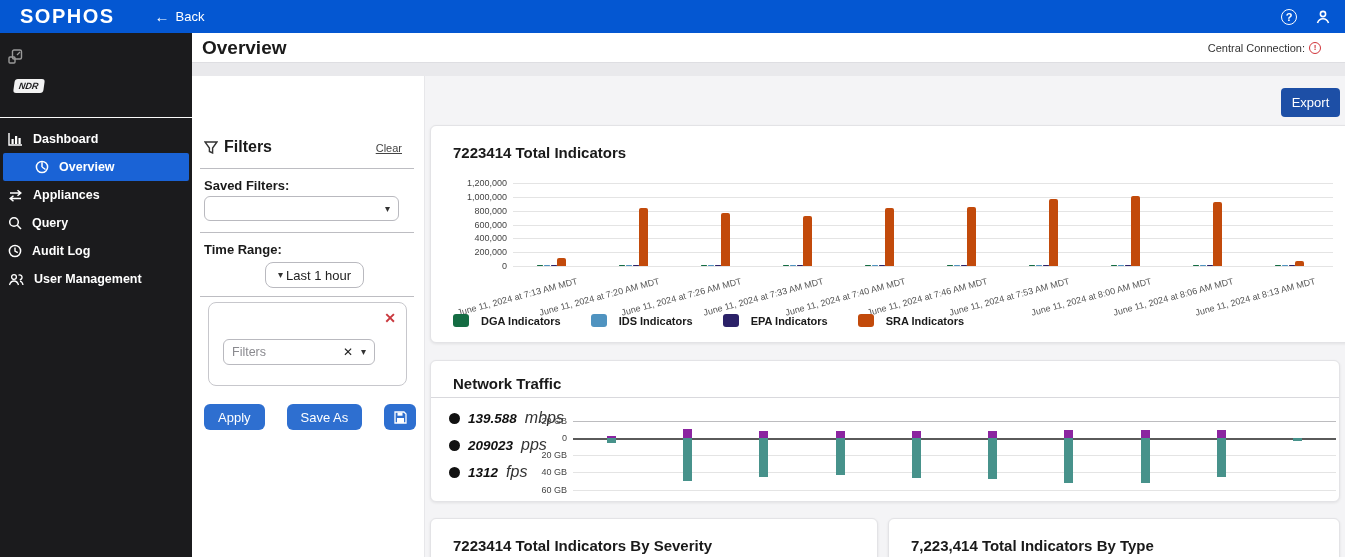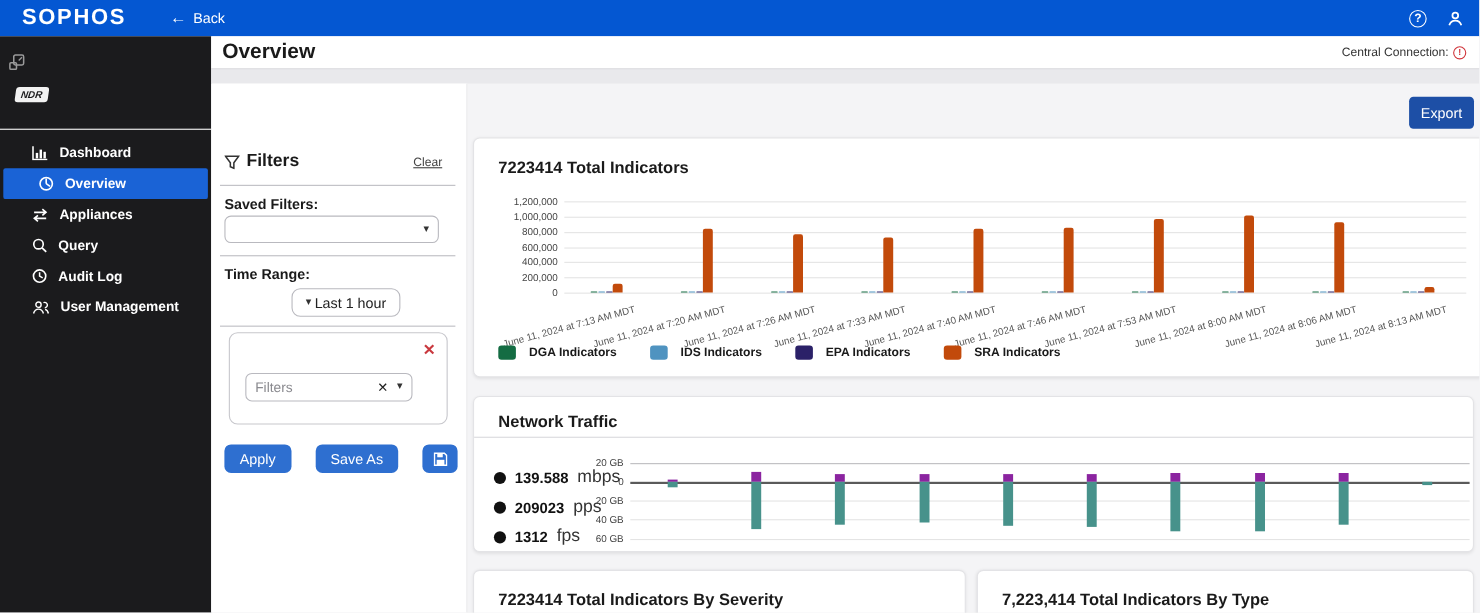--- a/index.html
+++ b/index.html
@@ -16,29 +16,29 @@
   .user-icon svg { display:block; }
 
   
   .sidebar { position:absolute; left:0; top:33px; width:192px; height:524px; background:#1b1b1d; }
   .collapse-btn { position:absolute; left:8px; top:16px; color:#9a9a9a; }
   .product { position:absolute; left:14px; top:46px; display:flex; align-items:center; gap:8px; }
   .ndr-badge { background:#f2f2f2; color:#1b1b1d; font-weight:bold; font-style:italic; font-size:9px; padding:2px 5px; border-radius:3px; transform:skewX(-8deg); }
   .product-name { color:#fff; font-weight:bold; font-size:14px; }
   .sidebar-divider { position:absolute; left:0; top:84px; width:192px; border-top:1.5px solid #fafafa; }
   .menu { position:absolute; left:0; top:92px; width:192px; }
-  .menu-item { display:flex; align-items:center; gap:10px; color:#fff; font-weight:bold; font-size:12.5px; padding:7px 0 7px 29px; cursor:pointer; }
+  .menu-item { display:flex; align-items:center; gap:10px; color:#fff; font-weight:bold; font-size:12.5px; padding:7px 0 7px 8px; cursor:pointer; }
   .menu-item.sub { padding-left:32px; }
   .menu-item.selected { background:#1a63d6; margin:0 3px; border-radius:2px; }
   .menu-item svg { flex:0 0 auto; }
 
   
   .page-header { position:absolute; left:192px; top:33px; width:1153px; height:29px; background:#fff; display:flex; align-items:center; }
   .page-title { font-size:19px; font-weight:bold; color:#1a1a1a; margin-left:10px; }
-  .central-conn { margin-left:auto; margin-right:12px; display:flex; align-items:center; gap:4px; font-size:11px; color:#333; }
+  .central-conn { margin-left:auto; margin-right:24px; display:flex; align-items:center; gap:4px; font-size:11px; color:#333; }
   .warn-icon { width:12px; height:12px; border:1.5px solid #d0343a; border-radius:50%; color:#d0343a; font-size:8px; font-weight:bold; display:flex; align-items:center; justify-content:center; }
   .scroll-strip { position:absolute; left:192px; top:62px; width:1153px; height:14px; background:#e9e9ec; border-top:1px solid #dedee2; }
   .export-btn { position:absolute; left:1281px; top:88px; width:59px; height:29px; background:#1d4fa6; color:#fff; font-size:13px; border:none; border-radius:4px; cursor:pointer; font-family:inherit; }
 
   
   .filters-panel { position:absolute; left:192px; top:76px; width:233px; height:481px; background:#fff; border-right:1px solid #e7e7ea; }
   .filters-head { position:absolute; left:12px; top:62px; display:flex; align-items:center; gap:6px; font-size:16px; font-weight:bold; color:#1a1a1a; }
   .clear-link { position:absolute; right:22px; top:66px; font-size:11px; color:#444; text-decoration:underline; cursor:pointer; }
   .f-hr { position:absolute; left:8px; width:214px; border-top:1px solid #bdbdc2; }
   .f-label { position:absolute; left:12px; font-size:13px; font-weight:bold; color:#1a1a1a; }
@@ -68,21 +68,21 @@
   .gridline.dark { border-top:2px solid #5a5a5a; }
   .gridline.mid { border-top:1px solid #bcbcbf; }
   .ytick { position:absolute; text-align:right; font-size:9px; color:#444; width:60px; }
   .bar { position:absolute; }
   .xlabel { position:absolute; font-size:9px; color:#555; white-space:nowrap; transform:rotate(-15deg); transform-origin:top right; }
   .legend { position:absolute; left:22px; top:188px; display:flex; gap:30px; align-items:center; }
   .legend-item { display:flex; align-items:center; gap:12px; }
   .swatch { width:16px; height:13px; border-radius:3px; }
   .legend-label { font-size:11px; font-weight:bold; color:#1a1a1a; }
 
-  .nt-stats { position:absolute; left:18px; top:64px; }
+  .nt-stats { position:absolute; left:18px; top:48px;font-style:italic; }
   .nt-stat { display:flex; align-items:center; gap:8px; margin-bottom:9px; }
   .nt-bullet { width:11px; height:11px; border-radius:50%; background:#111; }
   .nt-val { font-size:13.5px; font-weight:bold; color:#111; }
   .nt-unit { font-size:16px; color:#333; }
 </style>
 </head>
 <body>
 
 <div id="app">
 

